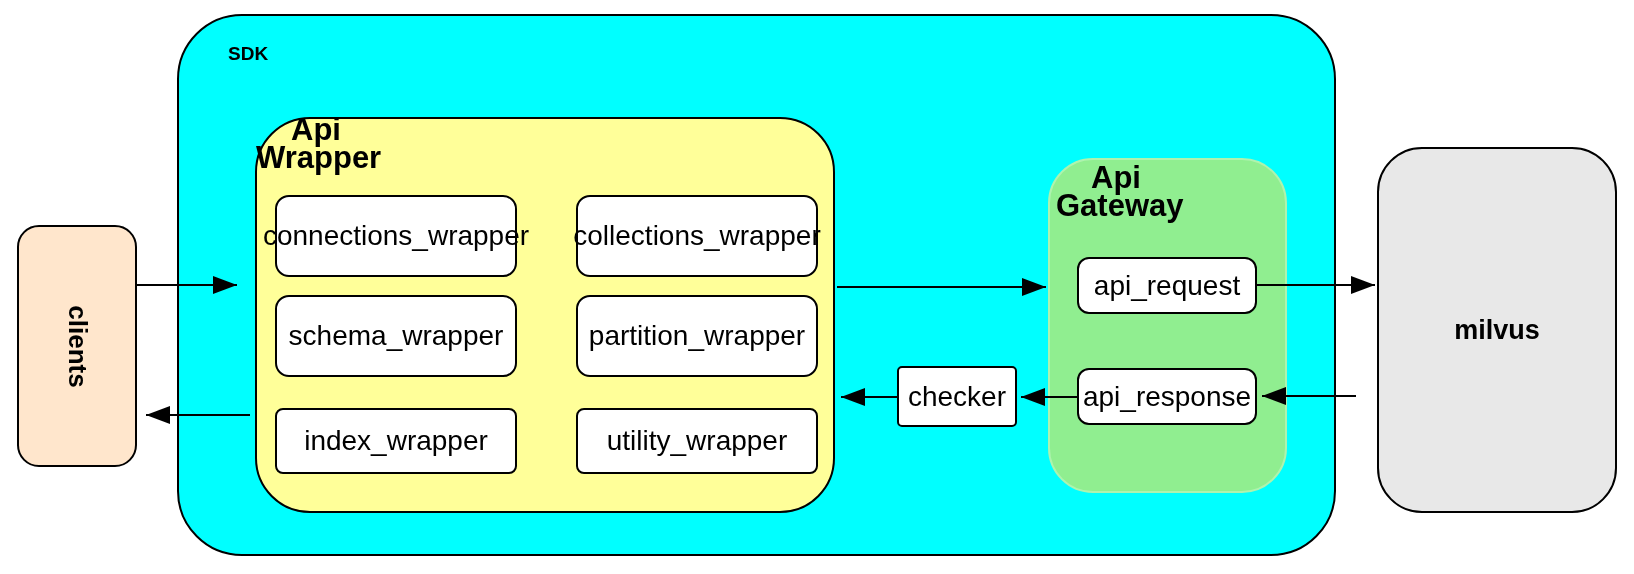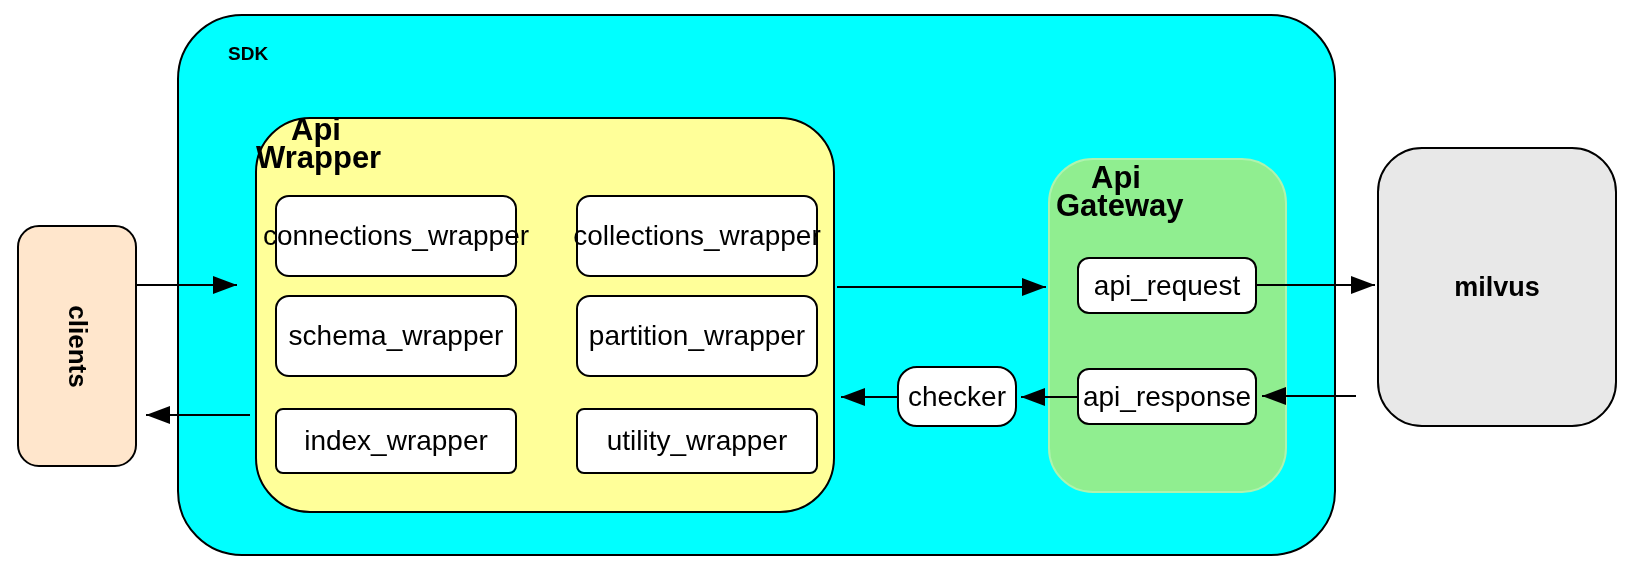--- a/index.html
+++ b/index.html
@@ -72,38 +72,38 @@
     font-size: 28px;
   }
   .w-col1 { left: 275px; width: 242px; }
   .w-col2 { left: 576px; width: 242px; }
   .w-row1 { top: 195px; height: 82px; }
   .w-row2 { top: 295px; height: 82px; }
   .w-row3 { top: 408px; height: 66px; border-radius: 8px; }
   
   .checker-box {
     left: 897px; top: 366px; width: 120px; height: 61px;
-    border-radius: 20px;
+    border-radius: 5px;
   }
   
   .api-gateway-box {
     left: 1048px; top: 158px; width: 239px; height: 335px;
     background: #90ee90;
     border: 2px solid #aef3ae;
     border-radius: 45px;
   }
   .api-gateway-label {
     left: 1056px; top: 164px; width: 120px;
   }
   .gw-node { left: 1077px; width: 180px; height: 57px; border-radius: 12px; }
   .gw-request { top: 257px; }
   .gw-response { top: 368px; }
   
   .milvus-box {
-    left: 1377px; top: 147px; width: 240px; height: 280px;
+    left: 1377px; top: 147px; width: 240px; height: 366px;
     background: #e8e8e8;
     border-radius: 45px;
     font-weight: bold;
     font-size: 27px;
   }
   
   #edges {
     position: absolute;
     left: 0; top: 0;
     pointer-events: none;

